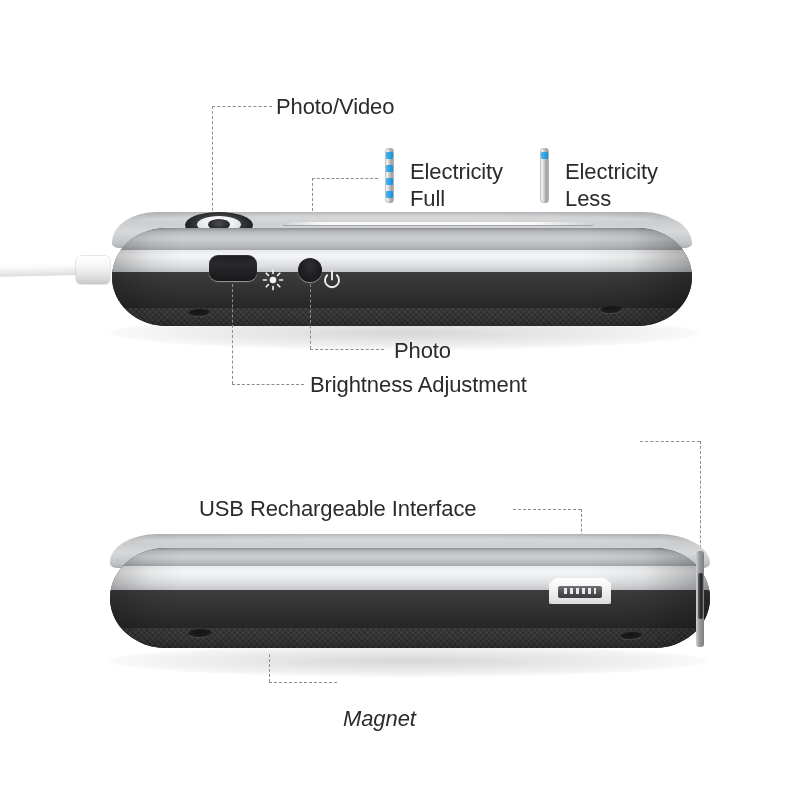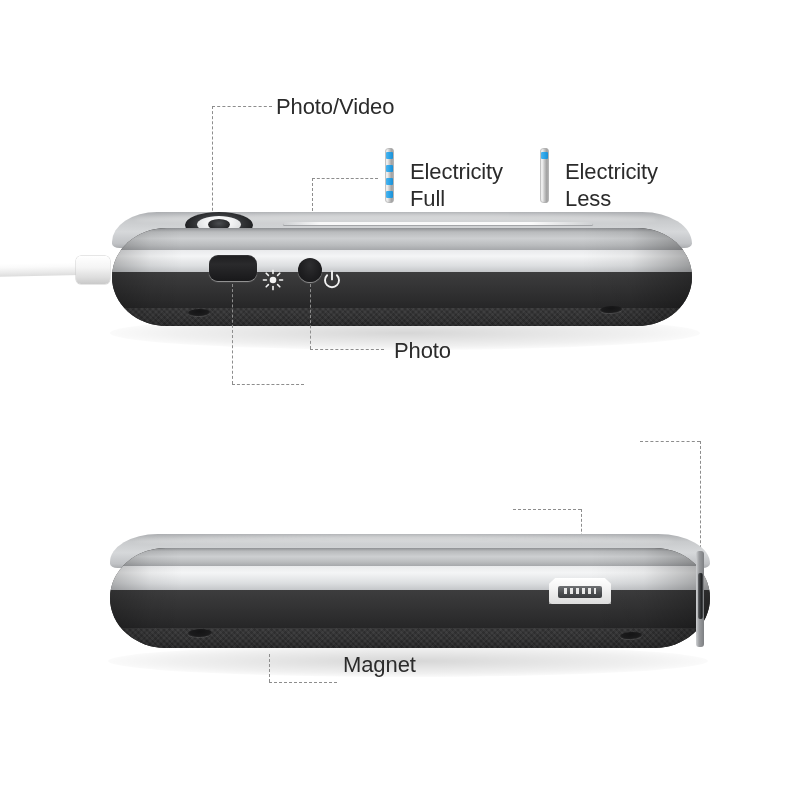--- a/index.html
+++ b/index.html
@@ -316,24 +316,26 @@
 
   <div class="vent" style="left:188px; top:309px; width:22px; height:7px; transform:rotate(-2deg);"></div>
   <div class="vent" style="left:600px; top:306px; width:22px; height:7px; transform:rotate(-3deg);"></div>
 
   <div class="lead-v" style="left:310px; top:284px; height:65px;"></div>
   <div class="lead-h" style="left:310px; top:349px; width:74px;"></div>
   <div class="label" style="left:394px; top:337px;">Photo</div>
 
   <div class="lead-v" style="left:232px; top:284px; height:100px;"></div>
   <div class="lead-h" style="left:232px; top:384px; width:72px;"></div>
+  <div class="label" style="left:310px; top:371px;">Brightness Adjustment</div>
 
   <div class="lead-h" style="left:640px; top:441px; width:60px;"></div>
   <div class="lead-v" style="left:700px; top:441px; height:132px;"></div>
 
+  <div class="label" style="left:199px; top:495px;">USB Rechargeable Interface</div>
   <div class="lead-h" style="left:513px; top:509px; width:68px;"></div>
   <div class="lead-v" style="left:581px; top:509px; height:72px;"></div>
 
   <div class="dev-shadow" style="left:108px; top:645px; width:600px; height:32px;"></div>
 
   <div class="top-deck" style="left:110px; top:534px; width:600px; height:34px;
               border-radius:64px 70px 10px 10px / 38px 40px 6px 6px;">
     <div class="deck-hi"></div>
   </div>
 
@@ -355,15 +357,15 @@
   </div>
 
   <div class="usb-edge-outer" style="left:696px; top:551px; width:8px; height:96px;"></div>
   <div class="usb-edge" style="left:698px; top:573px; width:5px; height:46px;"></div>
 
   <div class="vent" style="left:188px; top:629px; width:24px; height:8px; transform:rotate(-2deg);"></div>
   <div class="vent" style="left:620px; top:632px; width:22px; height:7px; transform:rotate(-3deg);"></div>
 
   <div class="lead-v" style="left:269px; top:654px; height:28px;"></div>
   <div class="lead-h" style="left:269px; top:682px; width:68px;"></div>
-  <div class="label" style="left:343px; top:651px;">Magnet</div>
+  <div class="label" style="left:343px; top:705px;font-style:italic;">Magnet</div>
 
 </div>
 
 </body></html>

